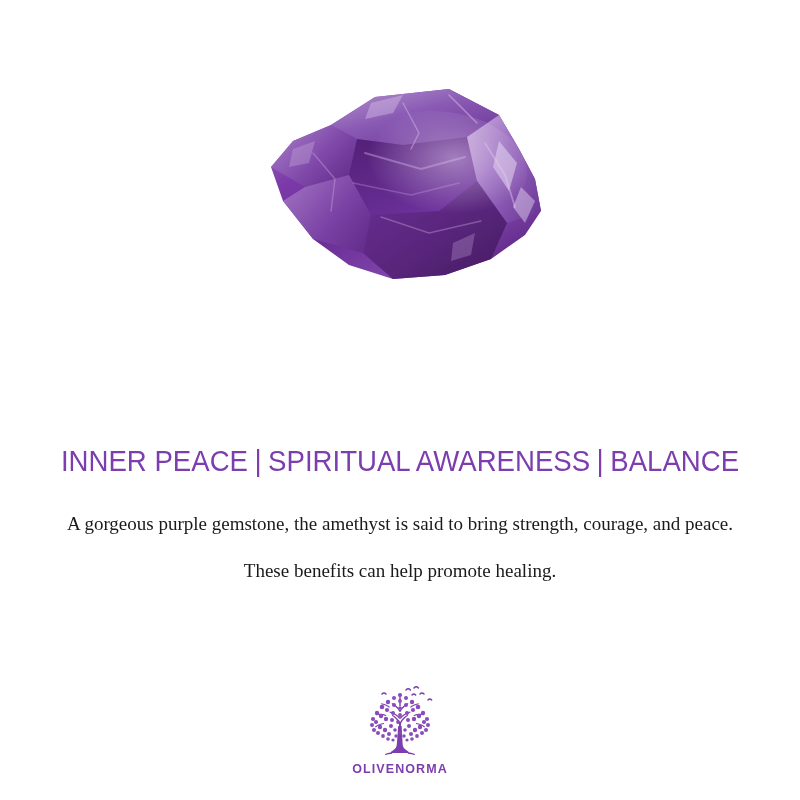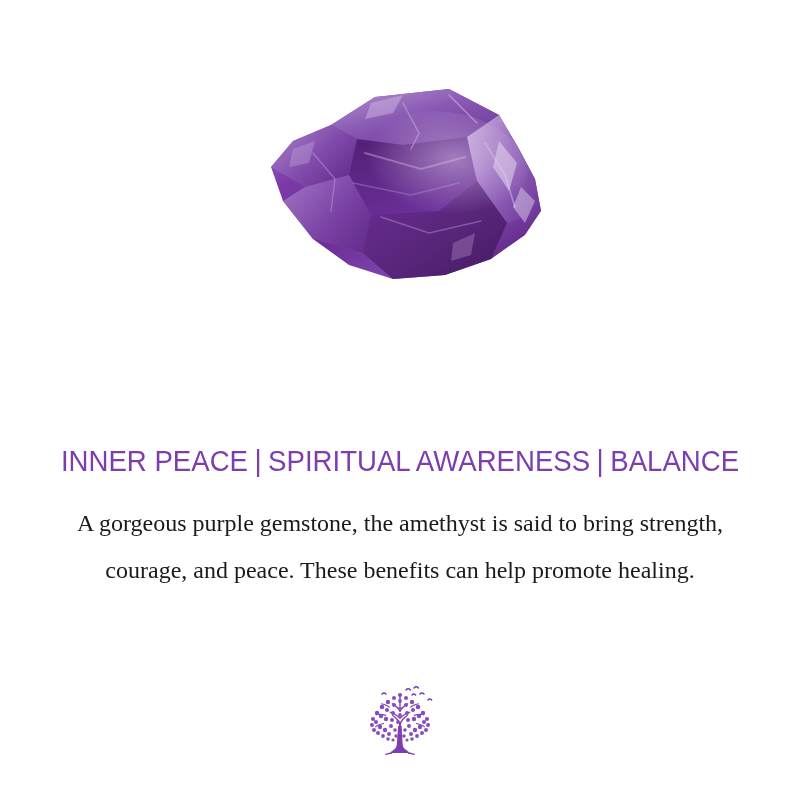--- a/index.html
+++ b/index.html
@@ -87,21 +87,21 @@
 
   
   .body-copy {
     position: absolute;
     left: 60px;
     top: 500px;
     width: 680px;
     text-align: center;
     font-family: "Liberation Serif", serif;
     font-weight: 400;
-    font-size: 24px;
+    font-size: 19px;
     line-height: 47px;
     color: #1a1a1a;
   }
 
   
   .brand {
     position: absolute;
     left: 0;
     top: 686px;
     width: 800px;
@@ -294,15 +294,16 @@
 
       <g fill="none" stroke="#7C3DAE" stroke-width="1.5" stroke-linecap="round">
         <path d="M44,4 q2.2,-2.4 4.4,0"></path>
         <path d="M52,2 q2.2,-2.4 4.4,0"></path>
         <path d="M58,8 q2.0,-2.2 4.0,0"></path>
         <path d="M50,9 q1.8,-2.0 3.6,0"></path>
         <path d="M66,14 q1.8,-2.0 3.6,0"></path>
         <path d="M20,8 q2.0,-2.2 4.0,0"></path>
       </g>
     </svg>
+    <div class="brand-name">OLIVENORMA</div>
   </div>
 
 </div>
 
 </body></html>

